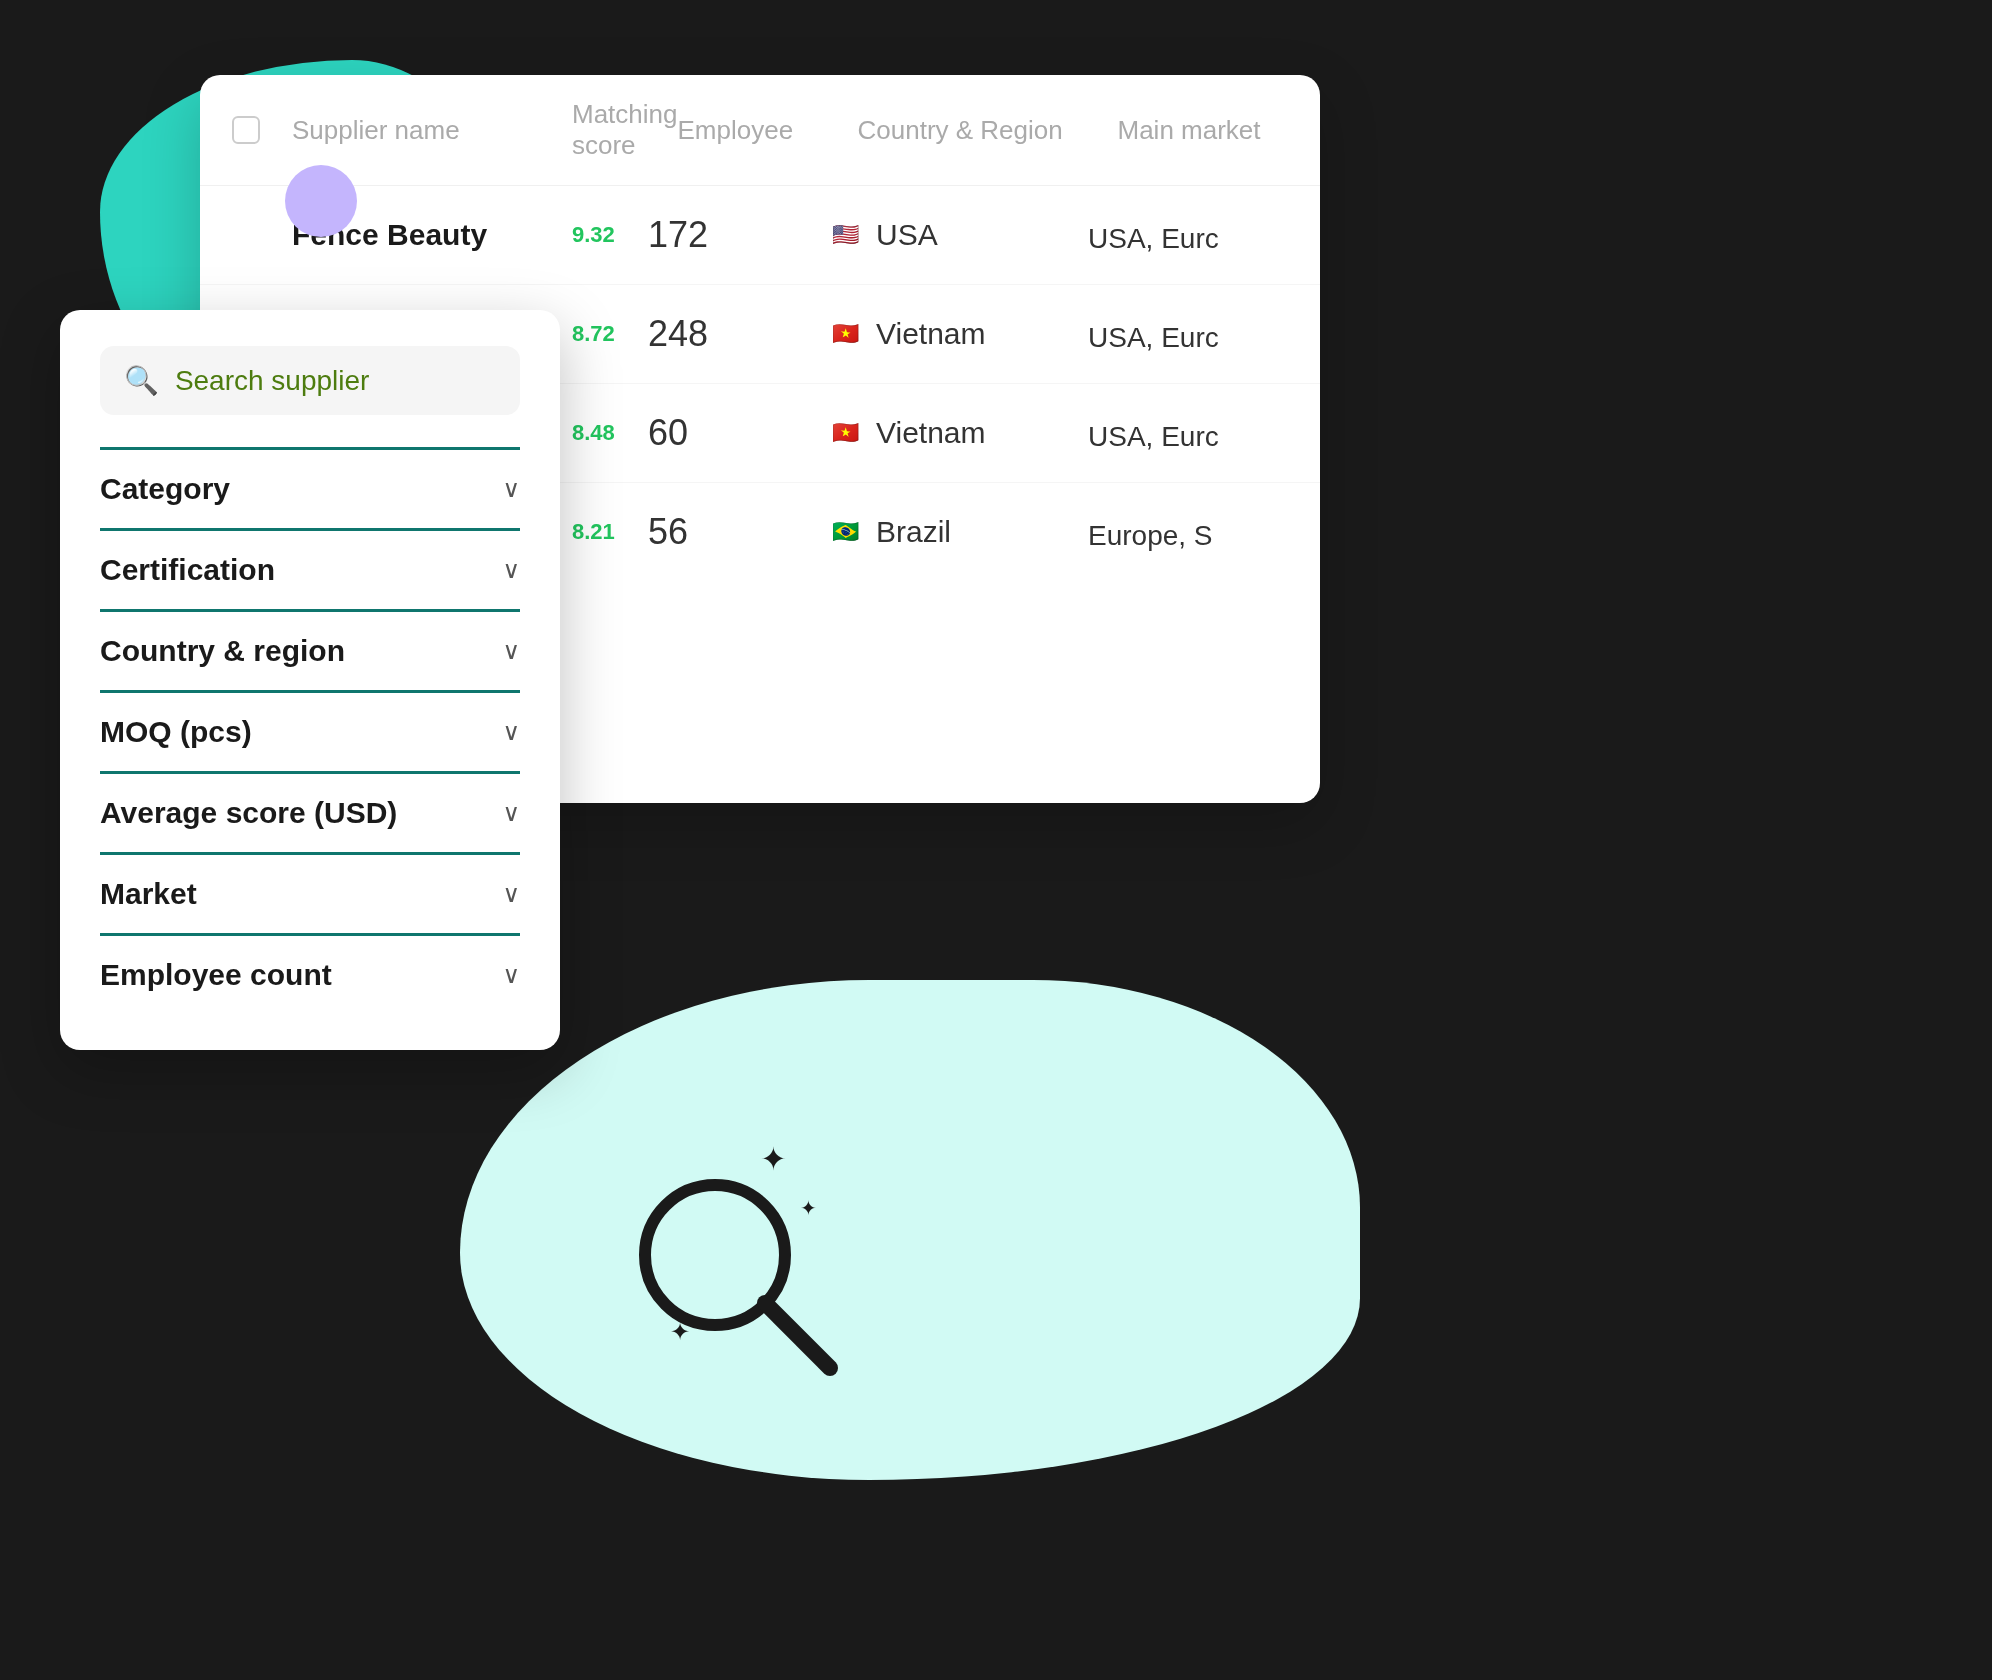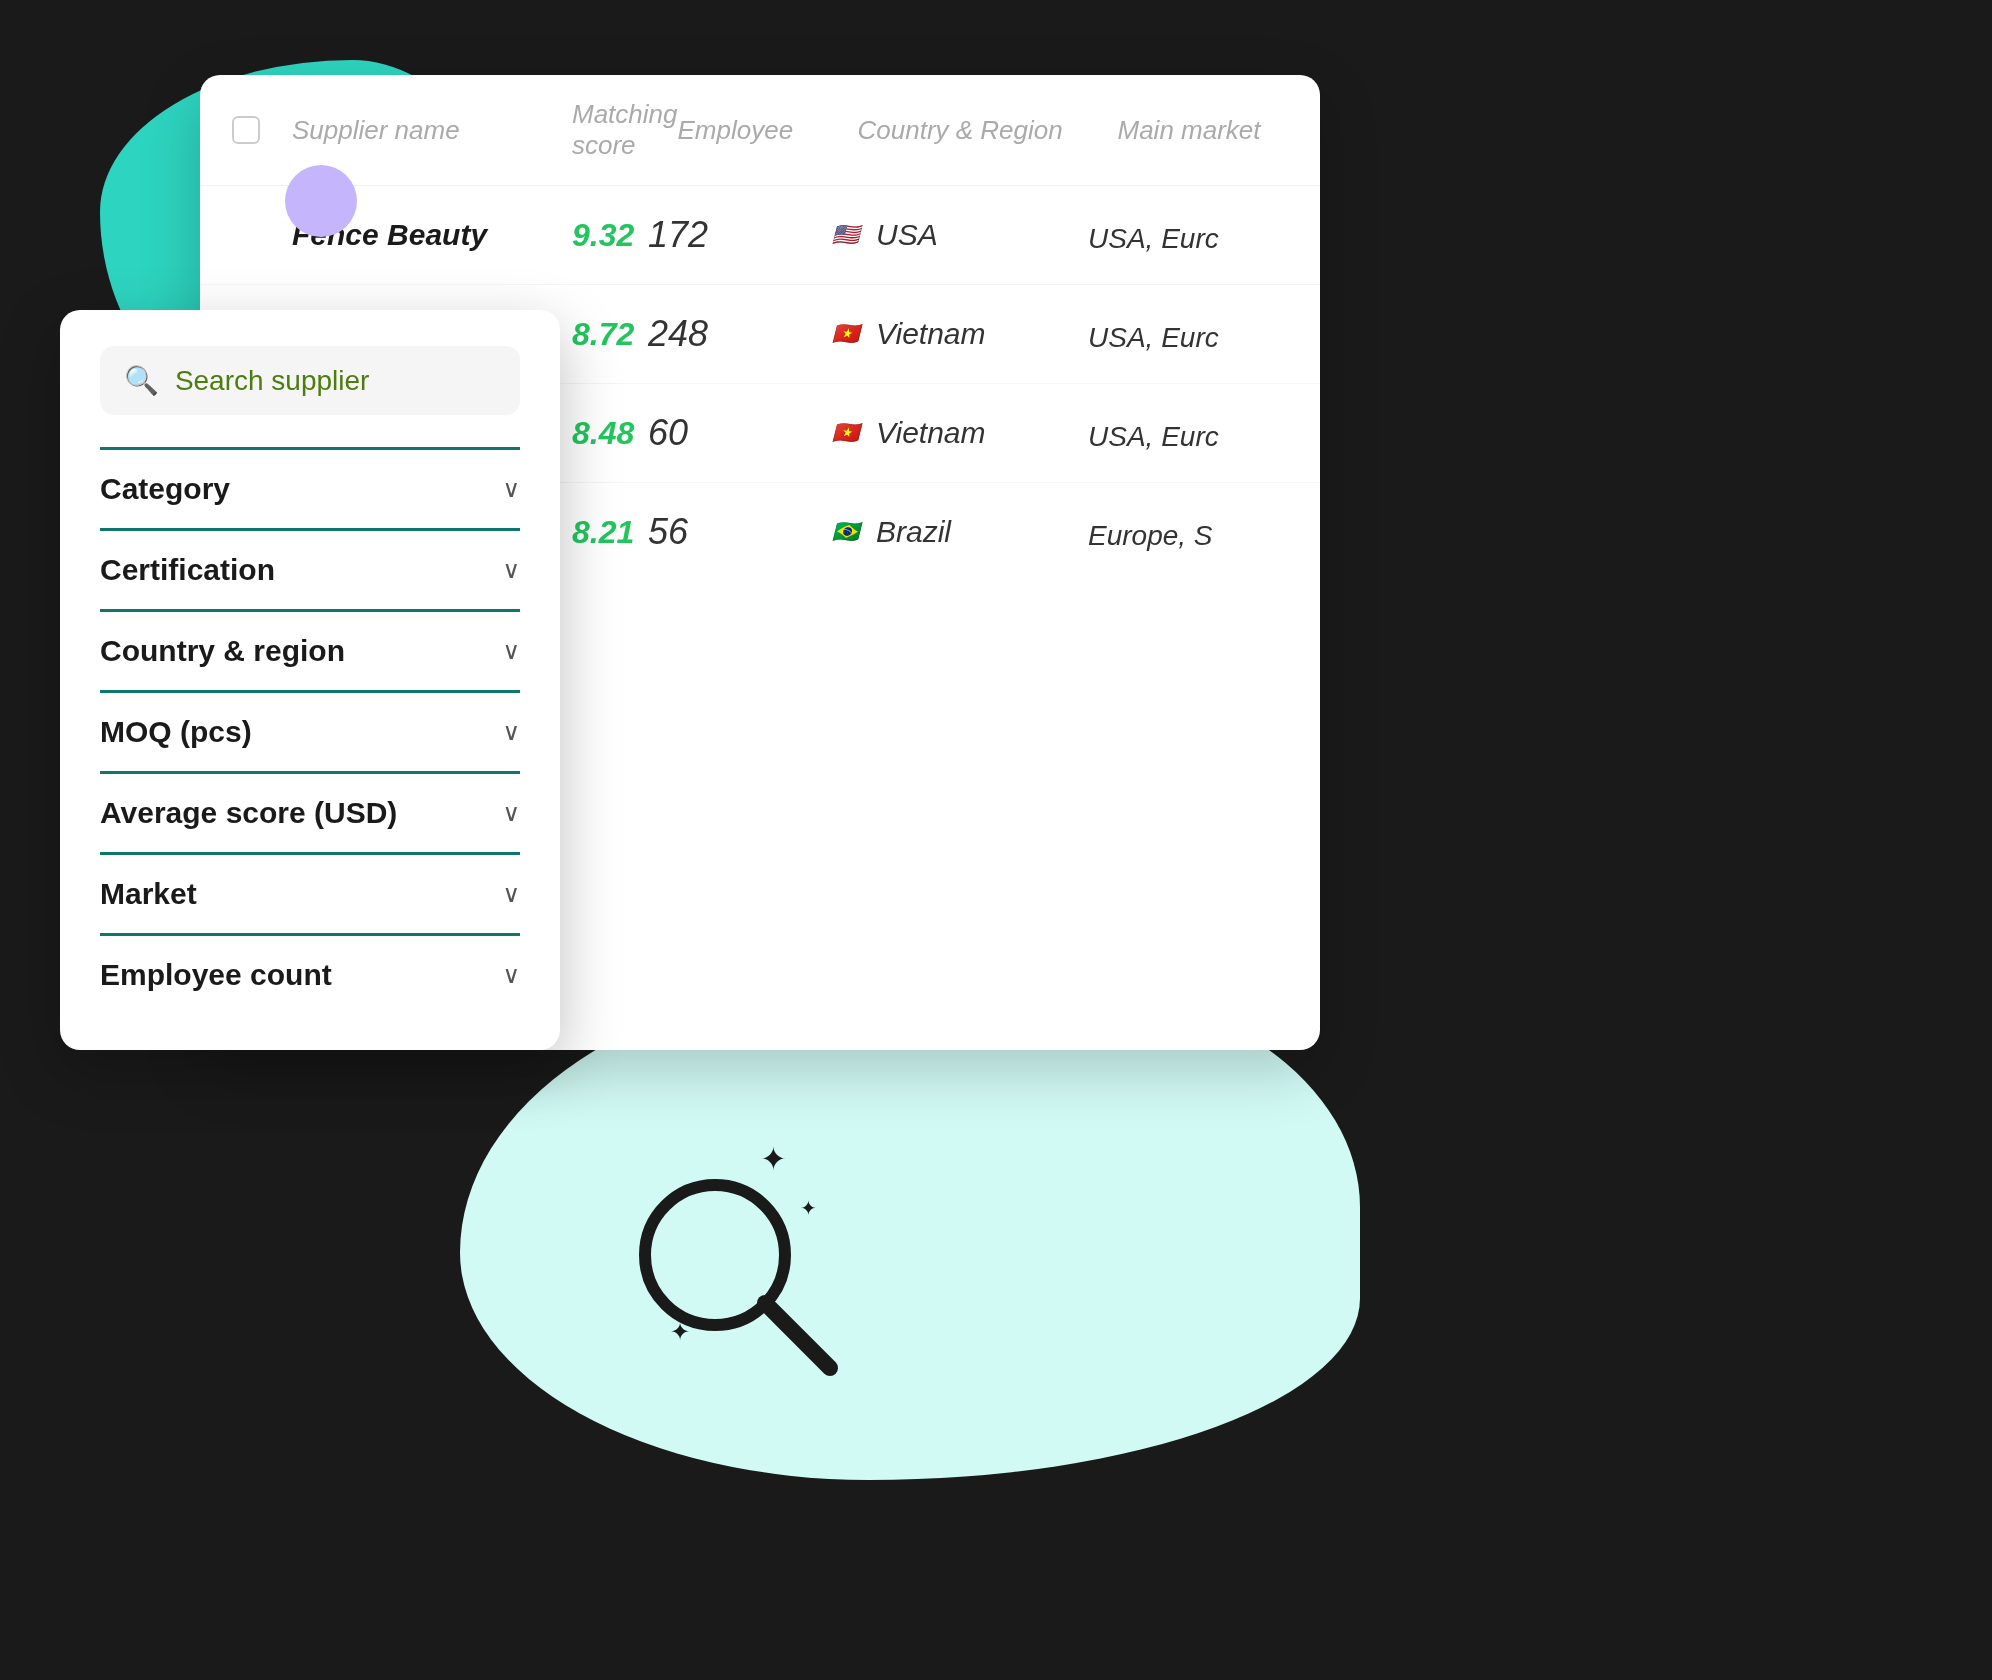--- a/index.html
+++ b/index.html
@@ -46,27 +46,26 @@
       height: 280px;
       z-index: 5;
     }
 
     
     .table-panel {
       position: absolute;
       top: 75px;
       left: 200px;
       width: 1120px;
-      height: 975px;
+      height: 728px;
       background: #ffffff;
       border-radius: 20px;
       box-shadow: 0 20px 60px rgba(0,0,0,0.2);
       overflow: hidden;
       z-index: 3;
-      font-style: italic;
     }
 
     .table-header {
       display: grid;
       grid-template-columns: 60px 280px 1fr 180px 260px 200px;
       padding: 24px 32px;
       border-bottom: 1px solid #f0f0f0;
       align-items: center;
     }
 
@@ -96,21 +95,21 @@
       border-bottom: none;
     }
 
     .supplier-name {
       font-size: 30px;
       font-weight: 600;
       color: #1a1a1a;
     }
 
     .matching-score {
-      font-size: 32px;
+      font-size: 22px;
       font-weight: 600;
       color: #22c55e;
     }
 
     .employee-count {
       font-size: 36px;
       color: #333333;
     }
 
     .country-cell {

